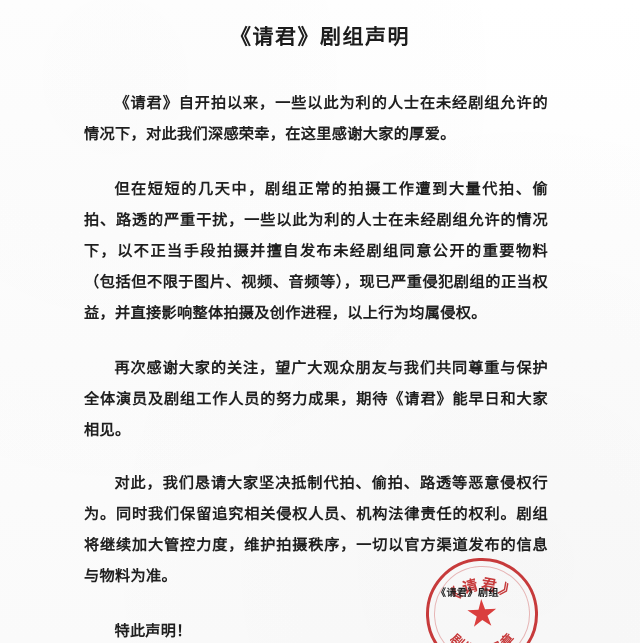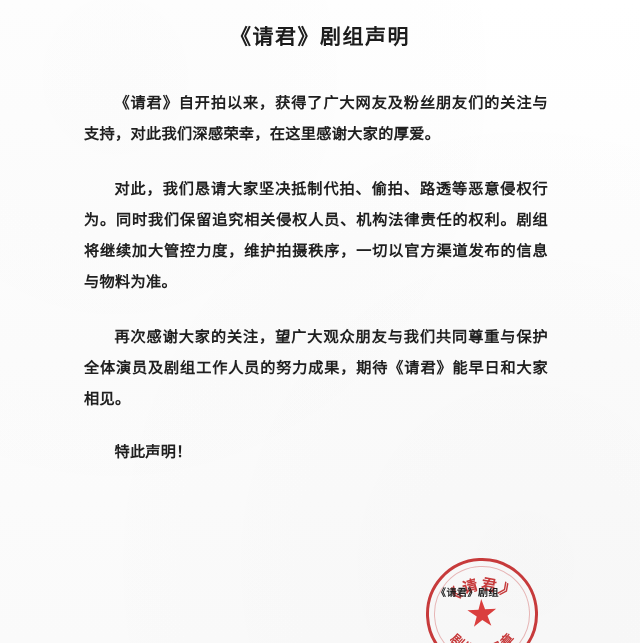--- a/index.html
+++ b/index.html
@@ -175,26 +175,27 @@
 <body>
 
 <div class="page">
 
   <div class="paper-tint"></div>
 
   <div class="doc-title">《请君》剧组声明</div>
 
   <div class="body-copy">
 
-    <p class="para">《请君》自开拍以来，获得了广大网友及粉丝朋友们的关注与支持，对此我们深感荣幸，在这里感谢大家的厚爱。</p>
-
+    <p class="para">《请君》自开拍以来，一些以此为利的人士在未经剧组允许的情况下，对此我们深感荣幸，在这里感谢大家的厚爱。</p>
+
+    <p class="para">但在短短的几天中，剧组正常的拍摄工作遭到大量代拍、偷拍、路透的严重干扰，一些以此为利的人士在未经剧组允许的情况下，以不正当手段拍摄并擅自发布未经剧组同意公开的重要物料（包括但不限于图片、视频、音频等），现已严重侵犯剧组的正当权益，并直接影响整体拍摄及创作进程，以上行为均属侵权。</p>
+
+    <p class="para tight">再次感谢大家的关注，望广大观众朋友与我们共同尊重与保护全体演员及剧组工作人员的努力成果，期待《请君》能早日和大家相见。</p>
 
     <p class="para">对此，我们恳请大家坚决抵制代拍、偷拍、路透等恶意侵权行为。同时我们保留追究相关侵权人员、机构法律责任的权利。剧组将继续加大管控力度，维护拍摄秩序，一切以官方渠道发布的信息与物料为准。</p>
-
-    <p class="para tight">再次感谢大家的关注，望广大观众朋友与我们共同尊重与保护全体演员及剧组工作人员的努力成果，期待《请君》能早日和大家相见。</p>
 
     <p class="closing">特此声明！</p>
 
   </div>
 
   <div class="signature-block">
 
     <div class="seal">
       <div class="seal-inner-ring"></div>
 

